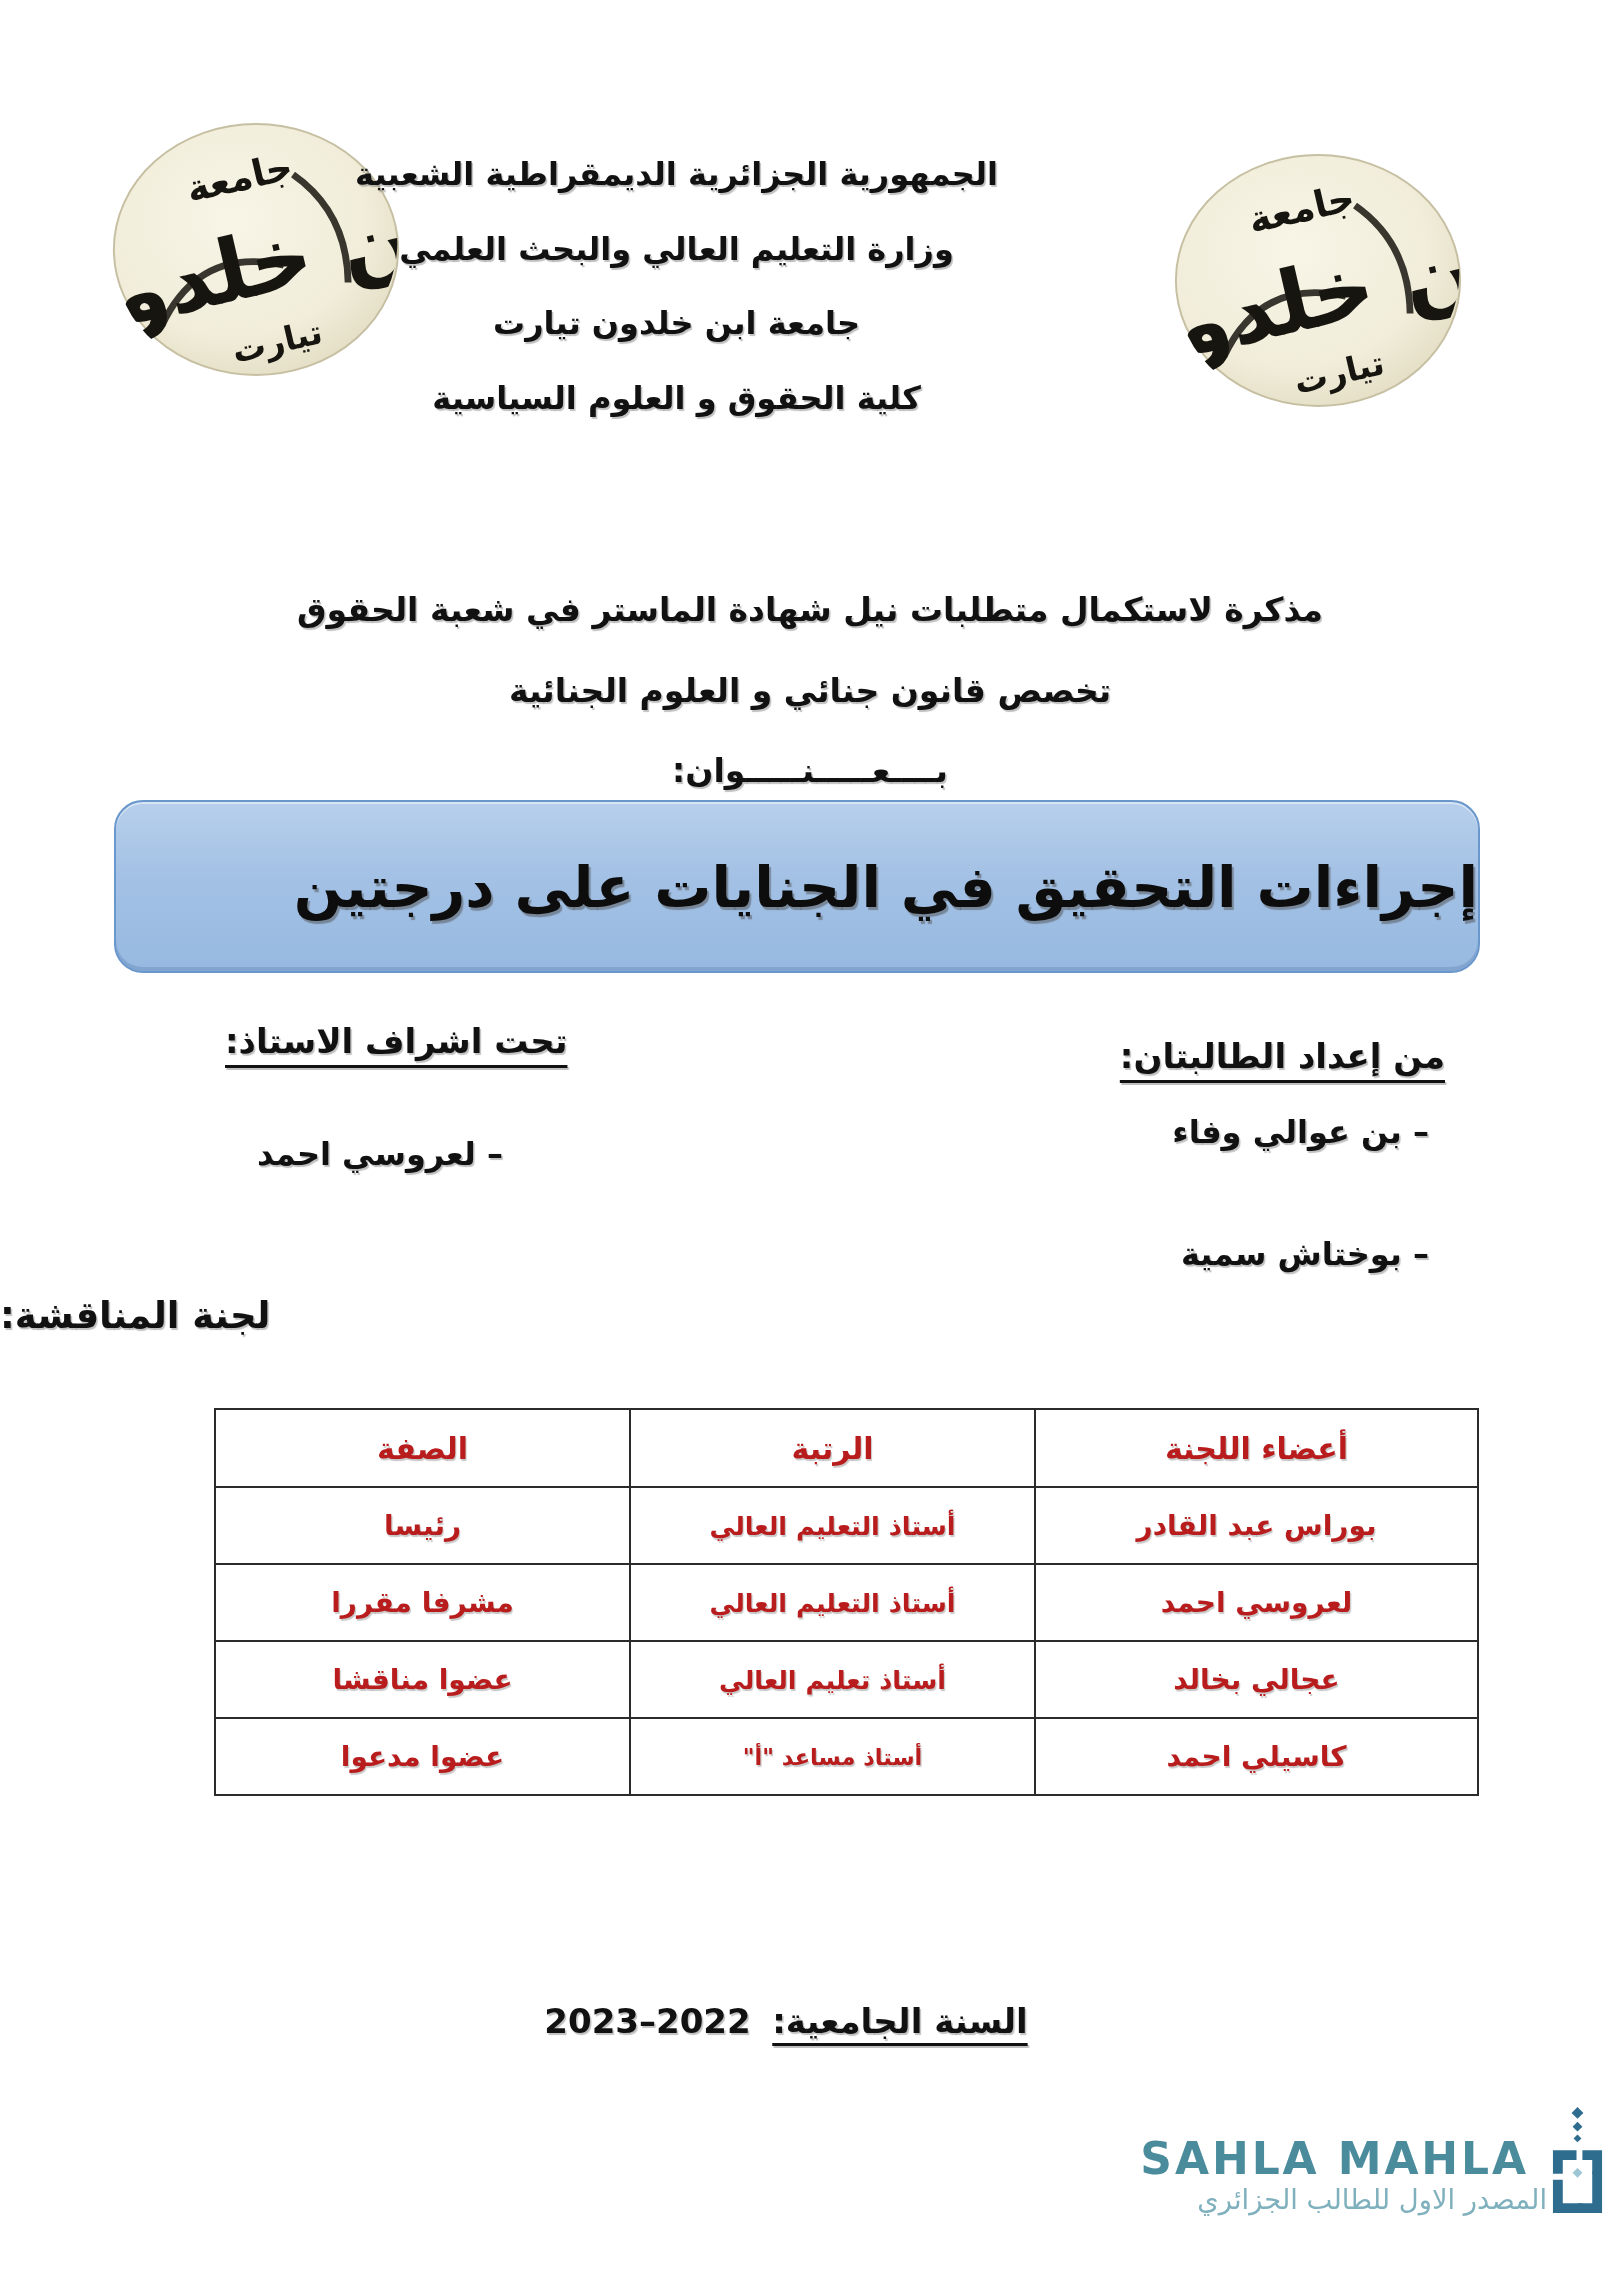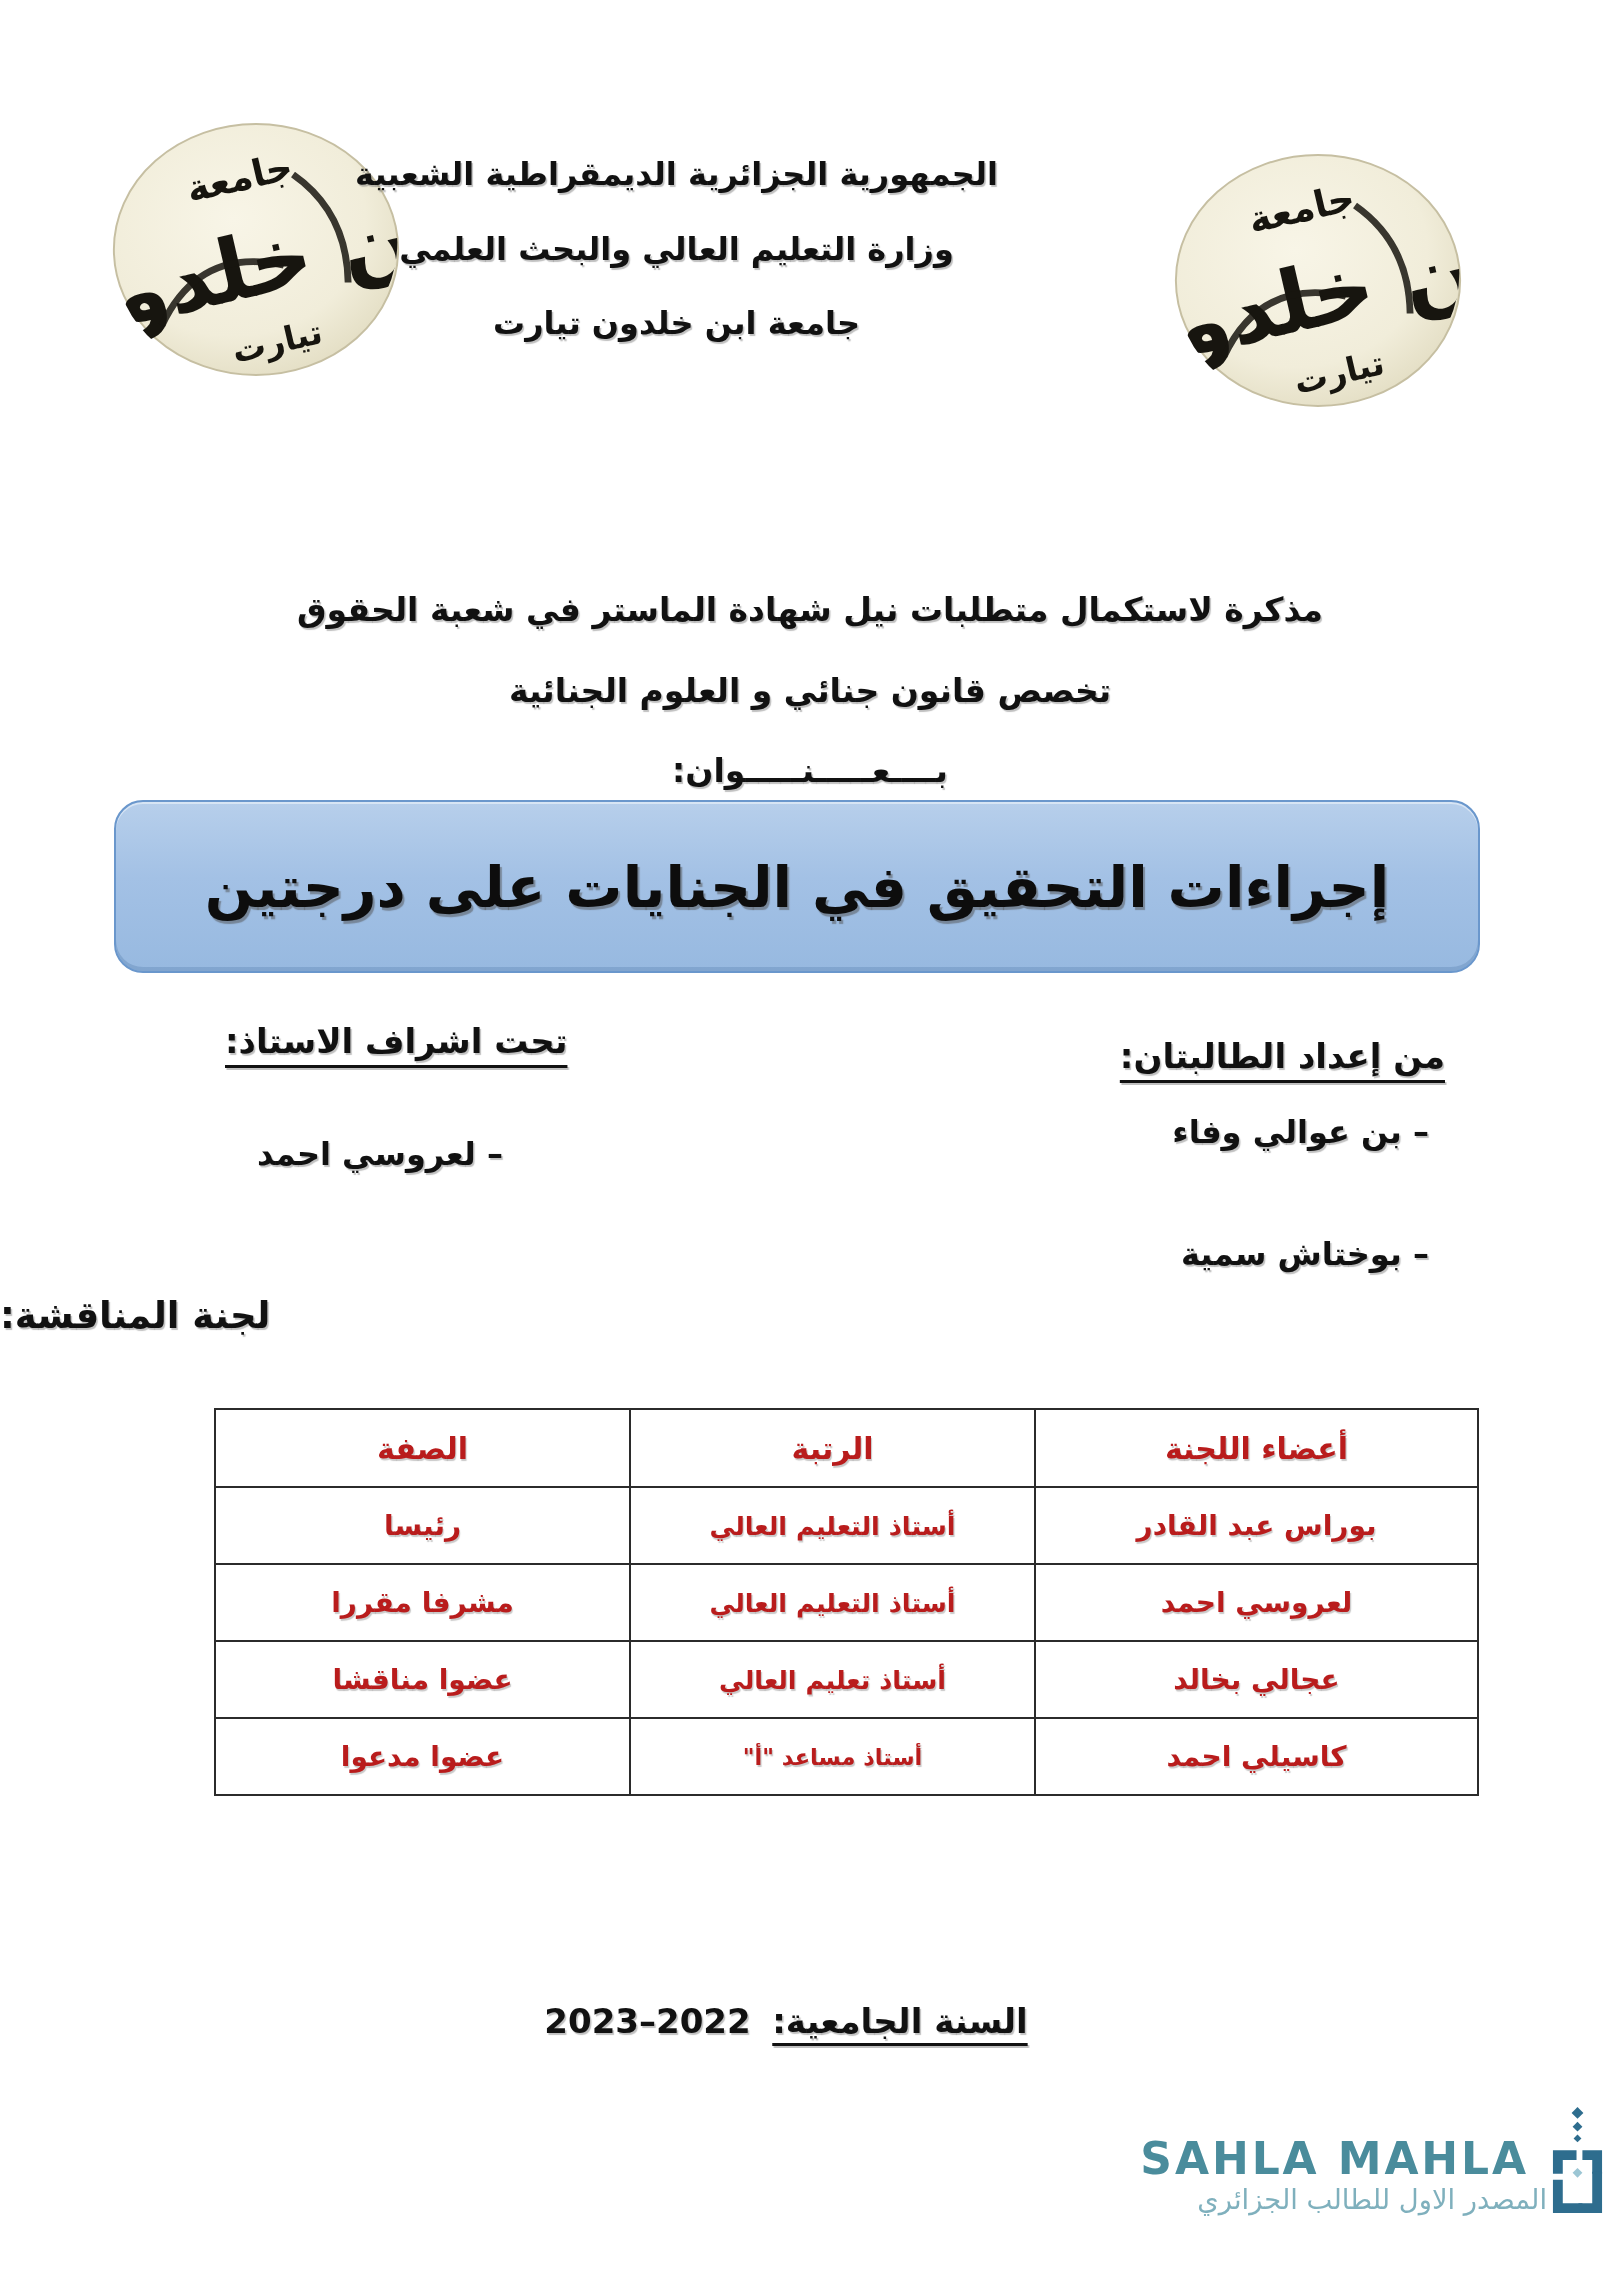--- a/index.html
+++ b/index.html
@@ -31,21 +31,21 @@
   .intro-block{left:124px;top:582px;width:1372px;text-align:center;}
   .intro-line{font-size:33px;font-weight:bold;line-height:55px;margin-bottom:25.5px;}
 
   
   .title-box{
     left:114px;top:800px;width:1362px;height:169px;
     background:linear-gradient(180deg,#b7cfeb 0%,#a3c1e5 45%,#97b9e0 100%);
     border:2px solid #6a97cc;
     border-radius:29px;
     box-shadow:inset 0 2px 0 rgba(255,255,255,.45), inset 0 -3.9px 0 rgba(90,130,175,.35);
-    display:flex;align-items:center;justify-content:center;
+    display:flex;align-items:center;
   }
   .title-text{
     font-size:57px;font-weight:bold;color:#0d0d0d;
     text-shadow:2px 2.9px 1px rgba(80,80,80,.5);
     white-space:nowrap;
   }
 
   
   .col-heading{
     font-size:34px;font-weight:bold;
@@ -141,20 +141,21 @@
         <path d="M40,190 Q95,120 175,158" fill="none" stroke="#17150f" stroke-width="7" opacity=".85"></path>
         <path d="M205,70 Q250,120 235,190" fill="none" stroke="#17150f" stroke-width="7" opacity=".85"></path>
       </g>
     </svg>
   </div>
 
   <div class="abs header-block">
     <div class="header-line shadowed">الجمهورية الجزائرية الديمقراطية الشعبية</div>
     <div class="header-line shadowed">وزارة التعليم العالي والبحث العلمي</div>
     <div class="header-line shadowed">جامعة ابن خلدون تيارت</div>
+    <div class="header-line shadowed">كلية الحقوق و العلوم السياسية</div>
   </div>
 
   <div class="abs intro-block">
     <div class="intro-line shadowed">مذكرة لاستكمال متطلبات نيل شهادة الماستر في شعبة الحقوق</div>
     <div class="intro-line shadowed">تخصص قانون جنائي و العلوم الجنائية</div>
     <div class="intro-line shadowed">بــــعـــــنـــــوان:</div>
   </div>
 
   <div class="abs title-box">
     <div class="title-text">إجراءات التحقيق في الجنايات على درجتين</div>

